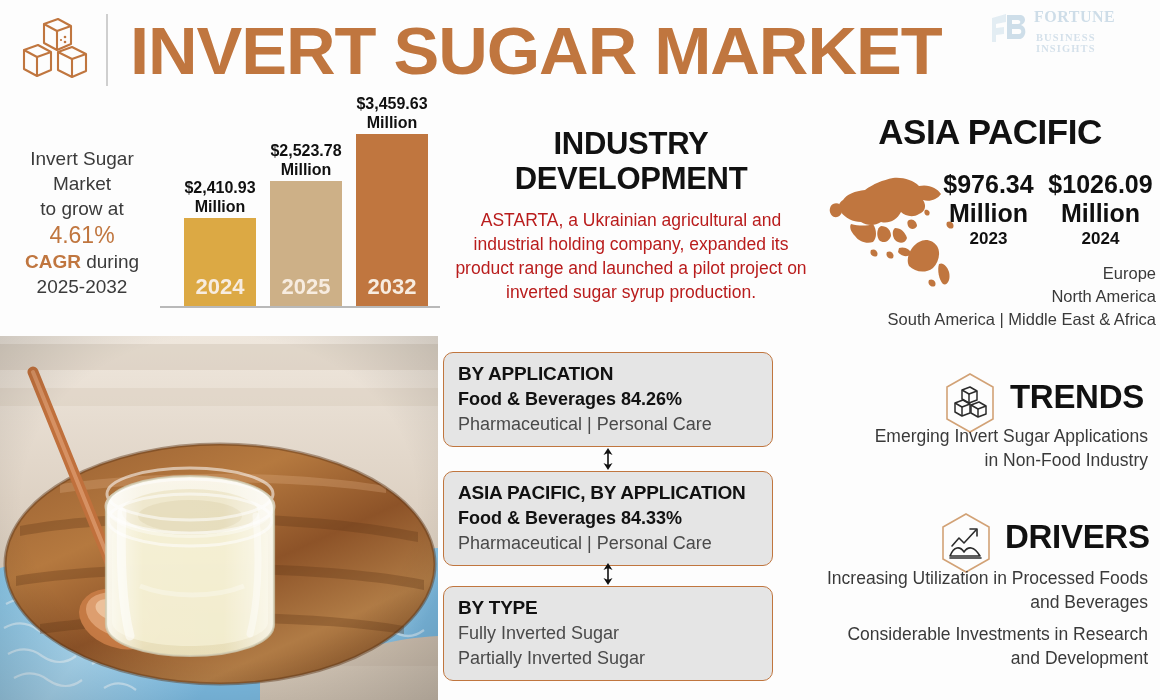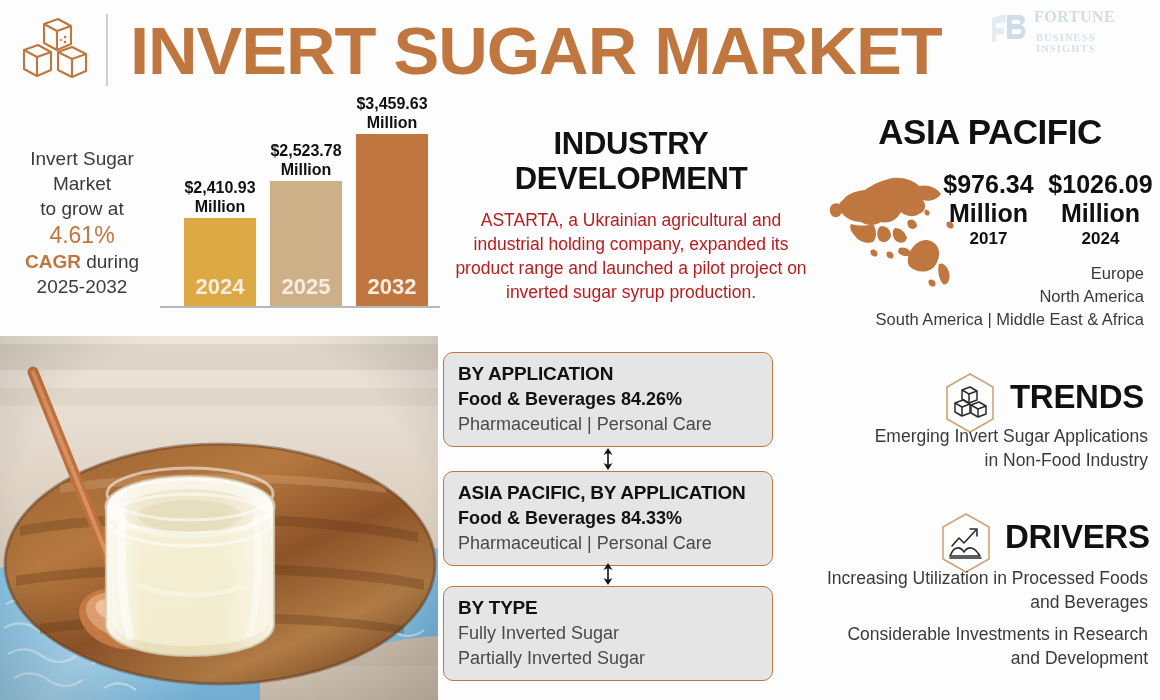--- a/index.html
+++ b/index.html
@@ -195,30 +195,30 @@
           <path d="M46 86 C50 84 54 88 52 92 C48 94 44 90 46 86 Z"></path>
           <path d="M122 58 C126 56 130 60 128 64 C124 66 120 62 122 58 Z"></path>
           <path d="M100 46 C103 45 106 48 104 51 C101 53 98 49 100 46 Z"></path>
         </g>
       </svg>
     </div>
 
     <div class="apac-stat" style="left:106px; top:58px;">
       <div class="apac-amt">$976.34</div>
       <div class="apac-unit">Million</div>
-      <div class="apac-year">2017</div>
+      <div class="apac-year">2023</div>
     </div>
 
     <div class="apac-stat" style="left:218px; top:58px;">
       <div class="apac-amt">$1026.09</div>
       <div class="apac-unit">Million</div>
       <div class="apac-year">2024</div>
     </div>
 
-    <div class="apac-regions" style="top:150px; padding-right:16px;">
+    <div class="apac-regions" style="top:150px; padding-right:4px;">
       <div>Europe</div>
       <div>North America</div>
       <div>South America  |  Middle East &amp; Africa</div>
     </div>
   </div>
 
   <div class="photo">
     <svg viewBox="0 0 438 364" width="438" height="364" preserveAspectRatio="none">
       <defs>
         <linearGradient id="bgWood" x1="0" y1="0" x2="0" y2="1">

